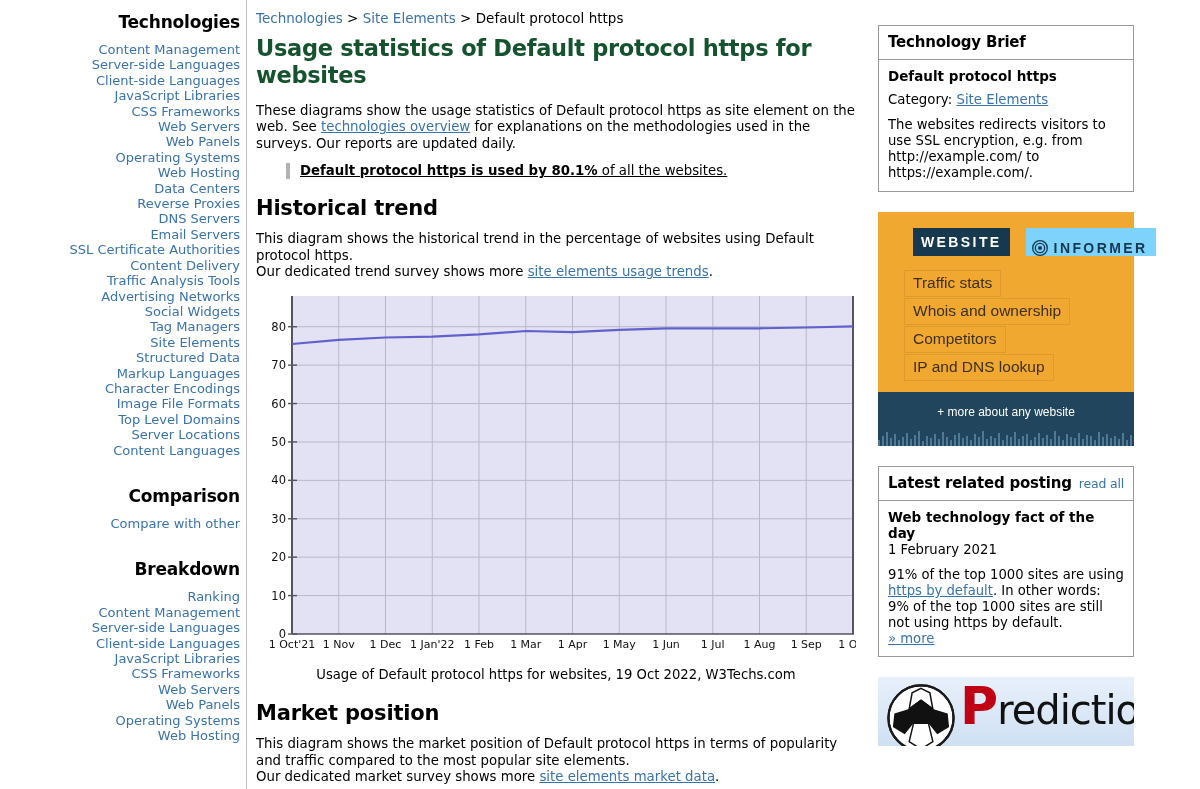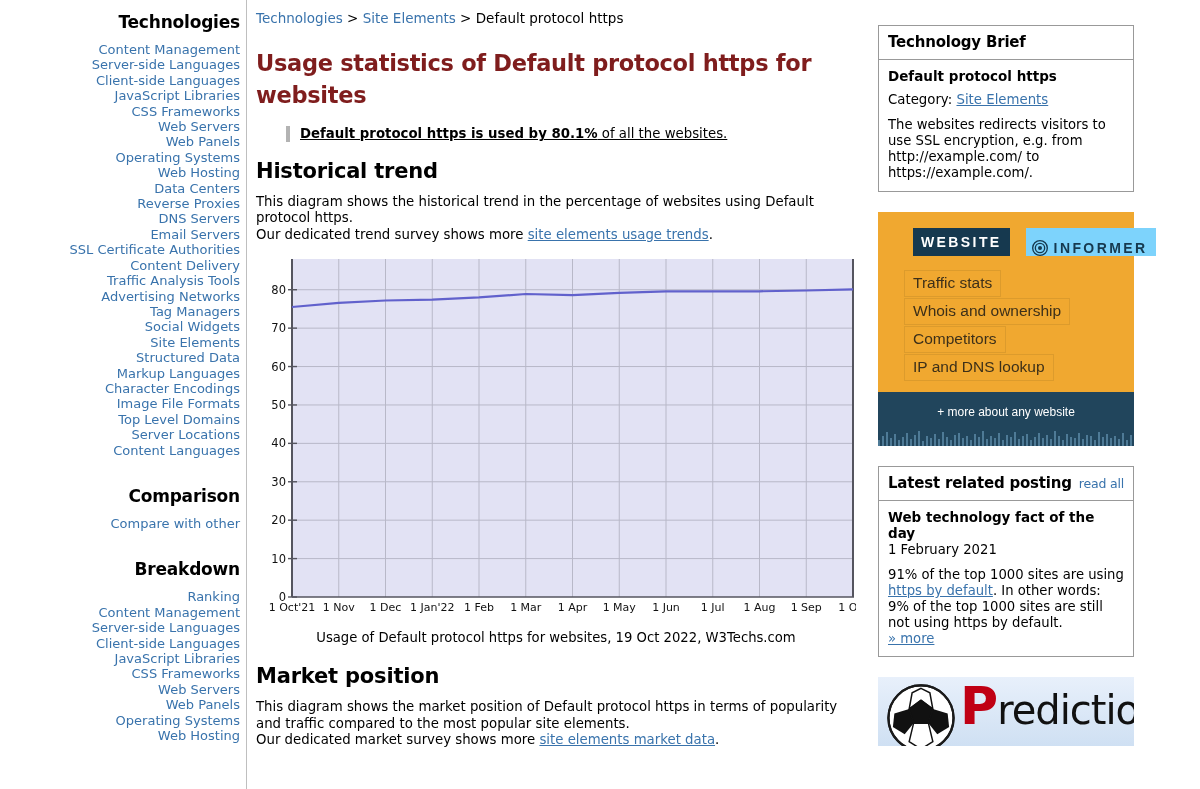--- a/index.html
+++ b/index.html
@@ -48,24 +48,24 @@
     padding: 9px 12px 0 8px;
     overflow: hidden;
   }
   .breadcrumb { font-size: 13.5px; line-height: 18px; color: #000; margin-bottom: 6px; }
   .breadcrumb a { color: #3973ac; }
   .breadcrumb .sep { color: #000; }
   .breadcrumb .cur { color: #000; }
 
   h1.title {
     font-size: 22.5px; font-weight: bold;
-    margin: 20px 0 14px 0;
-    line-height: 32px;
+    margin: 8px 0 14px 0;
+    line-height: 27px;
     letter-spacing: -0.3px;
-    color: #7f1d1d;
+    color: #14532d;
   }
   h2.sect {
     font-size: 21px; font-weight: bold;
     margin: 16px 0 11px 0;
     color: #000;
     letter-spacing: -0.2px;
   }
   p.body {
     font-size: 13.3px;
     line-height: 16.4px;
@@ -198,22 +198,22 @@
       <a class="sb-link" href="#">Operating Systems</a>
       <a class="sb-link" href="#">Web Hosting</a>
       <a class="sb-link" href="#">Data Centers</a>
       <a class="sb-link" href="#">Reverse Proxies</a>
       <a class="sb-link" href="#">DNS Servers</a>
       <a class="sb-link" href="#">Email Servers</a>
       <a class="sb-link" href="#">SSL Certificate Authorities</a>
       <a class="sb-link" href="#">Content Delivery</a>
       <a class="sb-link" href="#">Traffic Analysis Tools</a>
       <a class="sb-link" href="#">Advertising Networks</a>
+      <a class="sb-link" href="#">Social Widgets</a>
       <a class="sb-link" href="#">Tag Managers</a>
-      <a class="sb-link" href="#">Social Widgets</a>
       <a class="sb-link" href="#">Site Elements</a>
       <a class="sb-link" href="#">Structured Data</a>
       <a class="sb-link" href="#">Markup Languages</a>
       <a class="sb-link" href="#">Character Encodings</a>
       <a class="sb-link" href="#">Image File Formats</a>
       <a class="sb-link" href="#">Top Level Domains</a>
       <a class="sb-link" href="#">Server Locations</a>
       <a class="sb-link" href="#">Content Languages</a>
     </div>
 
@@ -242,20 +242,21 @@
     <div class="breadcrumb">
       <a href="#">Technologies</a>
       <span class="sep">&gt;</span>
       <a href="#">Site Elements</a>
       <span class="sep">&gt;</span>
       <span class="cur">Default protocol https</span>
     </div>
 
     <h1 class="title">Usage statistics of Default protocol https for websites</h1>
 
+    <p class="body"><span>These diagrams show the usage statistics of Default protocol https as site element on the web. See </span><a href="#">technologies overview</a><span> for explanations on the methodologies used in the surveys. Our reports are updated daily.</span></p>
 
     <div class="highlight"><b>Default protocol https is used by 80.1%</b><span> of all the websites.</span></div>
 
     <h2 class="sect">Historical trend</h2>
 
     <p class="body"><span>This diagram shows the historical trend in the percentage of websites using Default protocol https.</span><br><span>Our dedicated trend survey shows more </span><a href="#">site elements usage trends</a><span>.</span></p>
 
     <div class="chart-wrap">
       <svg class="chart-svg" width="600" height="375" viewBox="0 0 600 375">
 

